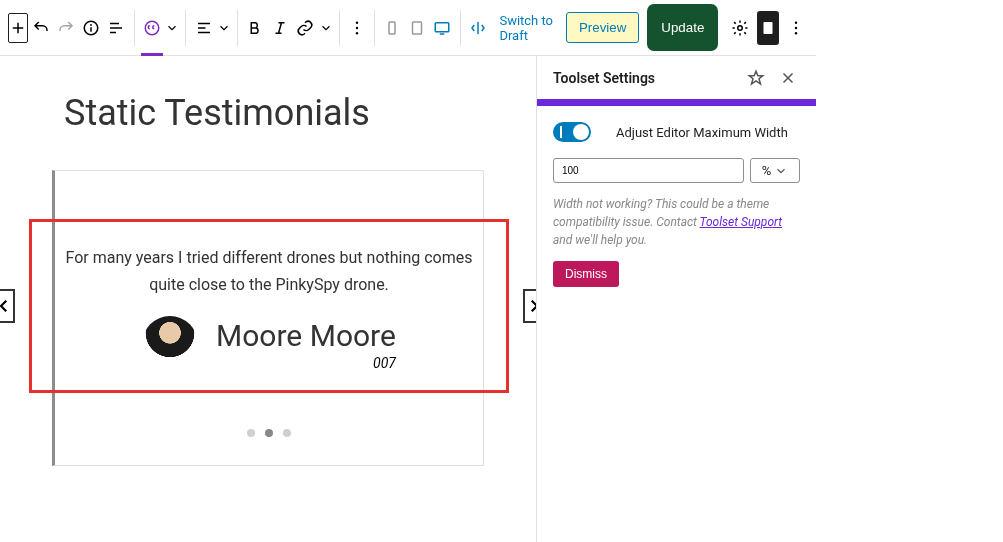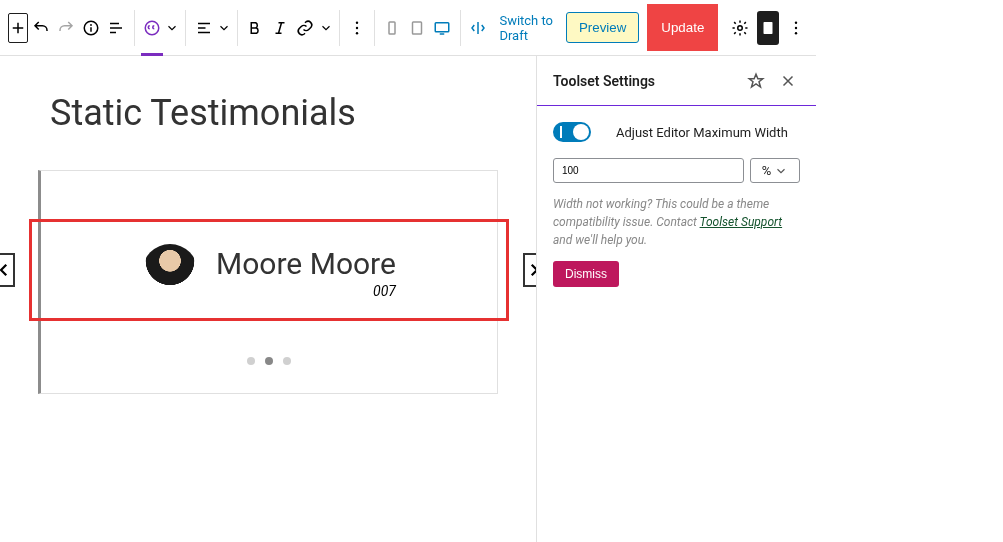--- a/index.html
+++ b/index.html
@@ -10,61 +10,61 @@
 .toolbar { height: 56px; border-bottom: 1px solid #e0e0e0; display: flex; align-items: center; padding: 0 8px; gap: 2px; }
 .toolbar .sep { width: 1px; height: 36px; background: #e0e0e0; margin: 0 4px; }
 .tb-btn { width: 36px; height: 36px; display: inline-flex; align-items: center; justify-content: center; border: none; background: transparent; border-radius: 2px; cursor: pointer; color: #1e1e1e; }
 .tb-btn.sq { border: 1px solid #1e1e1e; width: 30px; height: 30px; }
 .tb-btn.purple svg { stroke: #7b2cbf; fill: none; }
 .tb-btn.purple { position: relative; }
 .tb-btn.purple::after { content: ""; position: absolute; left: 0; right: 0; bottom: -10px; height: 3px; background: #7b2cbf; }
 .tb-btn.narrow { width: 18px; }
 .blue-link { color: #007cba; cursor: pointer; padding: 0 8px; }
 .btn-preview { border: 1px solid #007cba; color: #007cba; background: #fef9c3; padding: 7px 12px; border-radius: 3px; cursor: pointer; margin-right: 6px; }
-.btn-update { border: none; background: #ef4444; color: #fff; padding: 16px 14px; border-radius: 0; cursor: pointer; }
+.btn-update { border: none; background: #14532d; color: #fff; padding: 16px 14px; border-radius: 7px; cursor: pointer; }
 .spacer { flex: 1; }
 .tb-icon-dark { width: 34px; height: 34px; background: #1e1e1e; border-radius: 3px; display: inline-flex; align-items: center; justify-content: center; cursor: pointer; margin: 0 4px; }
 .tb-icon-dark svg { fill: #fff; }
 
 
 .main { display: flex; flex: 1; overflow: hidden; }
-.editor { flex: 1; padding: 36px 38px; overflow: auto; }
+.editor { flex: 1; padding: 36px 52px; overflow: auto; }
 .page-title { font-size: 36px; font-weight: 400; color: #333; margin-left: 12px; margin-bottom: 36px; }
 .block { border-left: 3px solid #8c8c8c; border-top: 1px solid #e0e0e0; border-right: 1px solid #e0e0e0; border-bottom: 1px solid #e0e0e0; padding: 48px 18px 28px; position: relative; }
 
 .slider { display: flex; align-items: center; justify-content: center; gap: 14px; }
 .arrow-btn { width: 34px; height: 34px; border: 2px solid #333; background: #fff; display: flex; align-items: center; justify-content: center; cursor: pointer; }
 .slide { flex: 0 0 480px; border: 3px solid #e63131; padding: 22px 24px 18px; text-align: center; }
 .quote { font-size: 16px; line-height: 1.7; color: #333; margin-bottom: 18px; }
 .author-row { display: flex; align-items: center; justify-content: center; gap: 18px; }
 .avatar { width: 56px; height: 56px; border-radius: 50%; background: radial-gradient(circle at 50% 30%, #e8c9a8 0 22%, #1a1a1a 23% 50%, #fff 51% 100%); flex-shrink: 0; }
 .author-name { font-size: 30px; font-weight: 400; color: #333; }
 .author-role { font-style: italic; color: #000000; font-size: 14px; margin-top: 2px; text-align: right; }
 
 .dots { display: flex; gap: 10px; justify-content: center; margin-top: 36px; }
 .dot { width: 8px; height: 8px; border-radius: 50%; background: #d0d0d0; cursor: pointer; }
 .dot.active { background: #888; }
 
 
 .sidebar { width: 280px; border-left: 1px solid #e0e0e0; display: flex; flex-direction: column; }
-.sb-header { height: 50px; display: flex; align-items: center; padding: 0 16px; border-bottom: 1px solid #6d28d9; }
+.sb-header { height: 50px; display: flex; align-items: center; padding: 0 16px; border-bottom: 7px solid #6d28d9; }
 .sb-header .title { font-weight: 600; flex: 1; font-size: 14px; }
 .star-btn, .close-btn { width: 24px; height: 24px; border: none; background: none; cursor: pointer; display: inline-flex; align-items: center; justify-content: center; color: #555; margin-left: 8px; }
 .sb-body { padding: 16px; }
 .toggle-row { display: flex; align-items: center; gap: 25px; margin-bottom: 16px; }
 .toggle { width: 38px; height: 20px; background: #007cba; border-radius: 10px; position: relative; cursor: pointer; }
 .toggle::before { content: ""; position: absolute; left: 3px; top: 3px; width: 6px; height: 14px; }
 .toggle::after { content: ""; position: absolute; right: 2px; top: 2px; width: 16px; height: 16px; border-radius: 50%; background: #fff; }
 .toggle-i { position: absolute; left: 7px; top: 4px; width: 2px; height: 12px; background: #fff; }
 .toggle-label { font-size: 13px; }
 .input-row { display: flex; gap: 6px; margin-bottom: 12px; }
 .input-row input { flex: 1; border: 1px solid #8c8f94; padding: 6px 8px; border-radius: 3px; font-size: 10px; }
 .unit { width: 50px; border: 1px solid #8c8f94; border-radius: 3px; display: flex; align-items: center; justify-content: center; gap: 3px; cursor: pointer; }
 .help { font-style: italic; color: #888; font-size: 12px; line-height: 1.5; margin-bottom: 12px; }
-.help a { color: #14532d; text-decoration: underline; }
+.help a { color: #6d28d9; text-decoration: underline; }
 .dismiss { background: #be185d; color: #fff; border: none; padding: 6px 12px; border-radius: 3px; cursor: pointer; font-size: 12px; }
 
 svg { width: 18px; height: 18px; }
 .sm svg { width: 14px; height: 14px; }
 </style>
 </head>
 <body>
 
 <div class="app">
   <div class="toolbar">
@@ -198,20 +198,21 @@
     <div class="editor">
       <h1 class="page-title">Static Testimonials</h1>
       <div class="block">
         <div class="slider">
           <button class="arrow-btn">
               <svg viewBox="0 0 24 24">
                 <path d="M15 5l-7 7 7 7" stroke="#000" stroke-width="3" fill="none"></path>
               </svg>
             </button>
           <div class="slide">
+            <p class="quote">For many years I tried different drones but nothing comes quite close to the PinkySpy drone.</p>
             <div class="author-row">
               <div class="avatar"></div>
               <div>
                 <div class="author-name">Moore Moore</div>
                 <div class="author-role">007</div>
               </div>
             </div>
           </div>
           <button class="arrow-btn">
               <svg viewBox="0 0 24 24">

